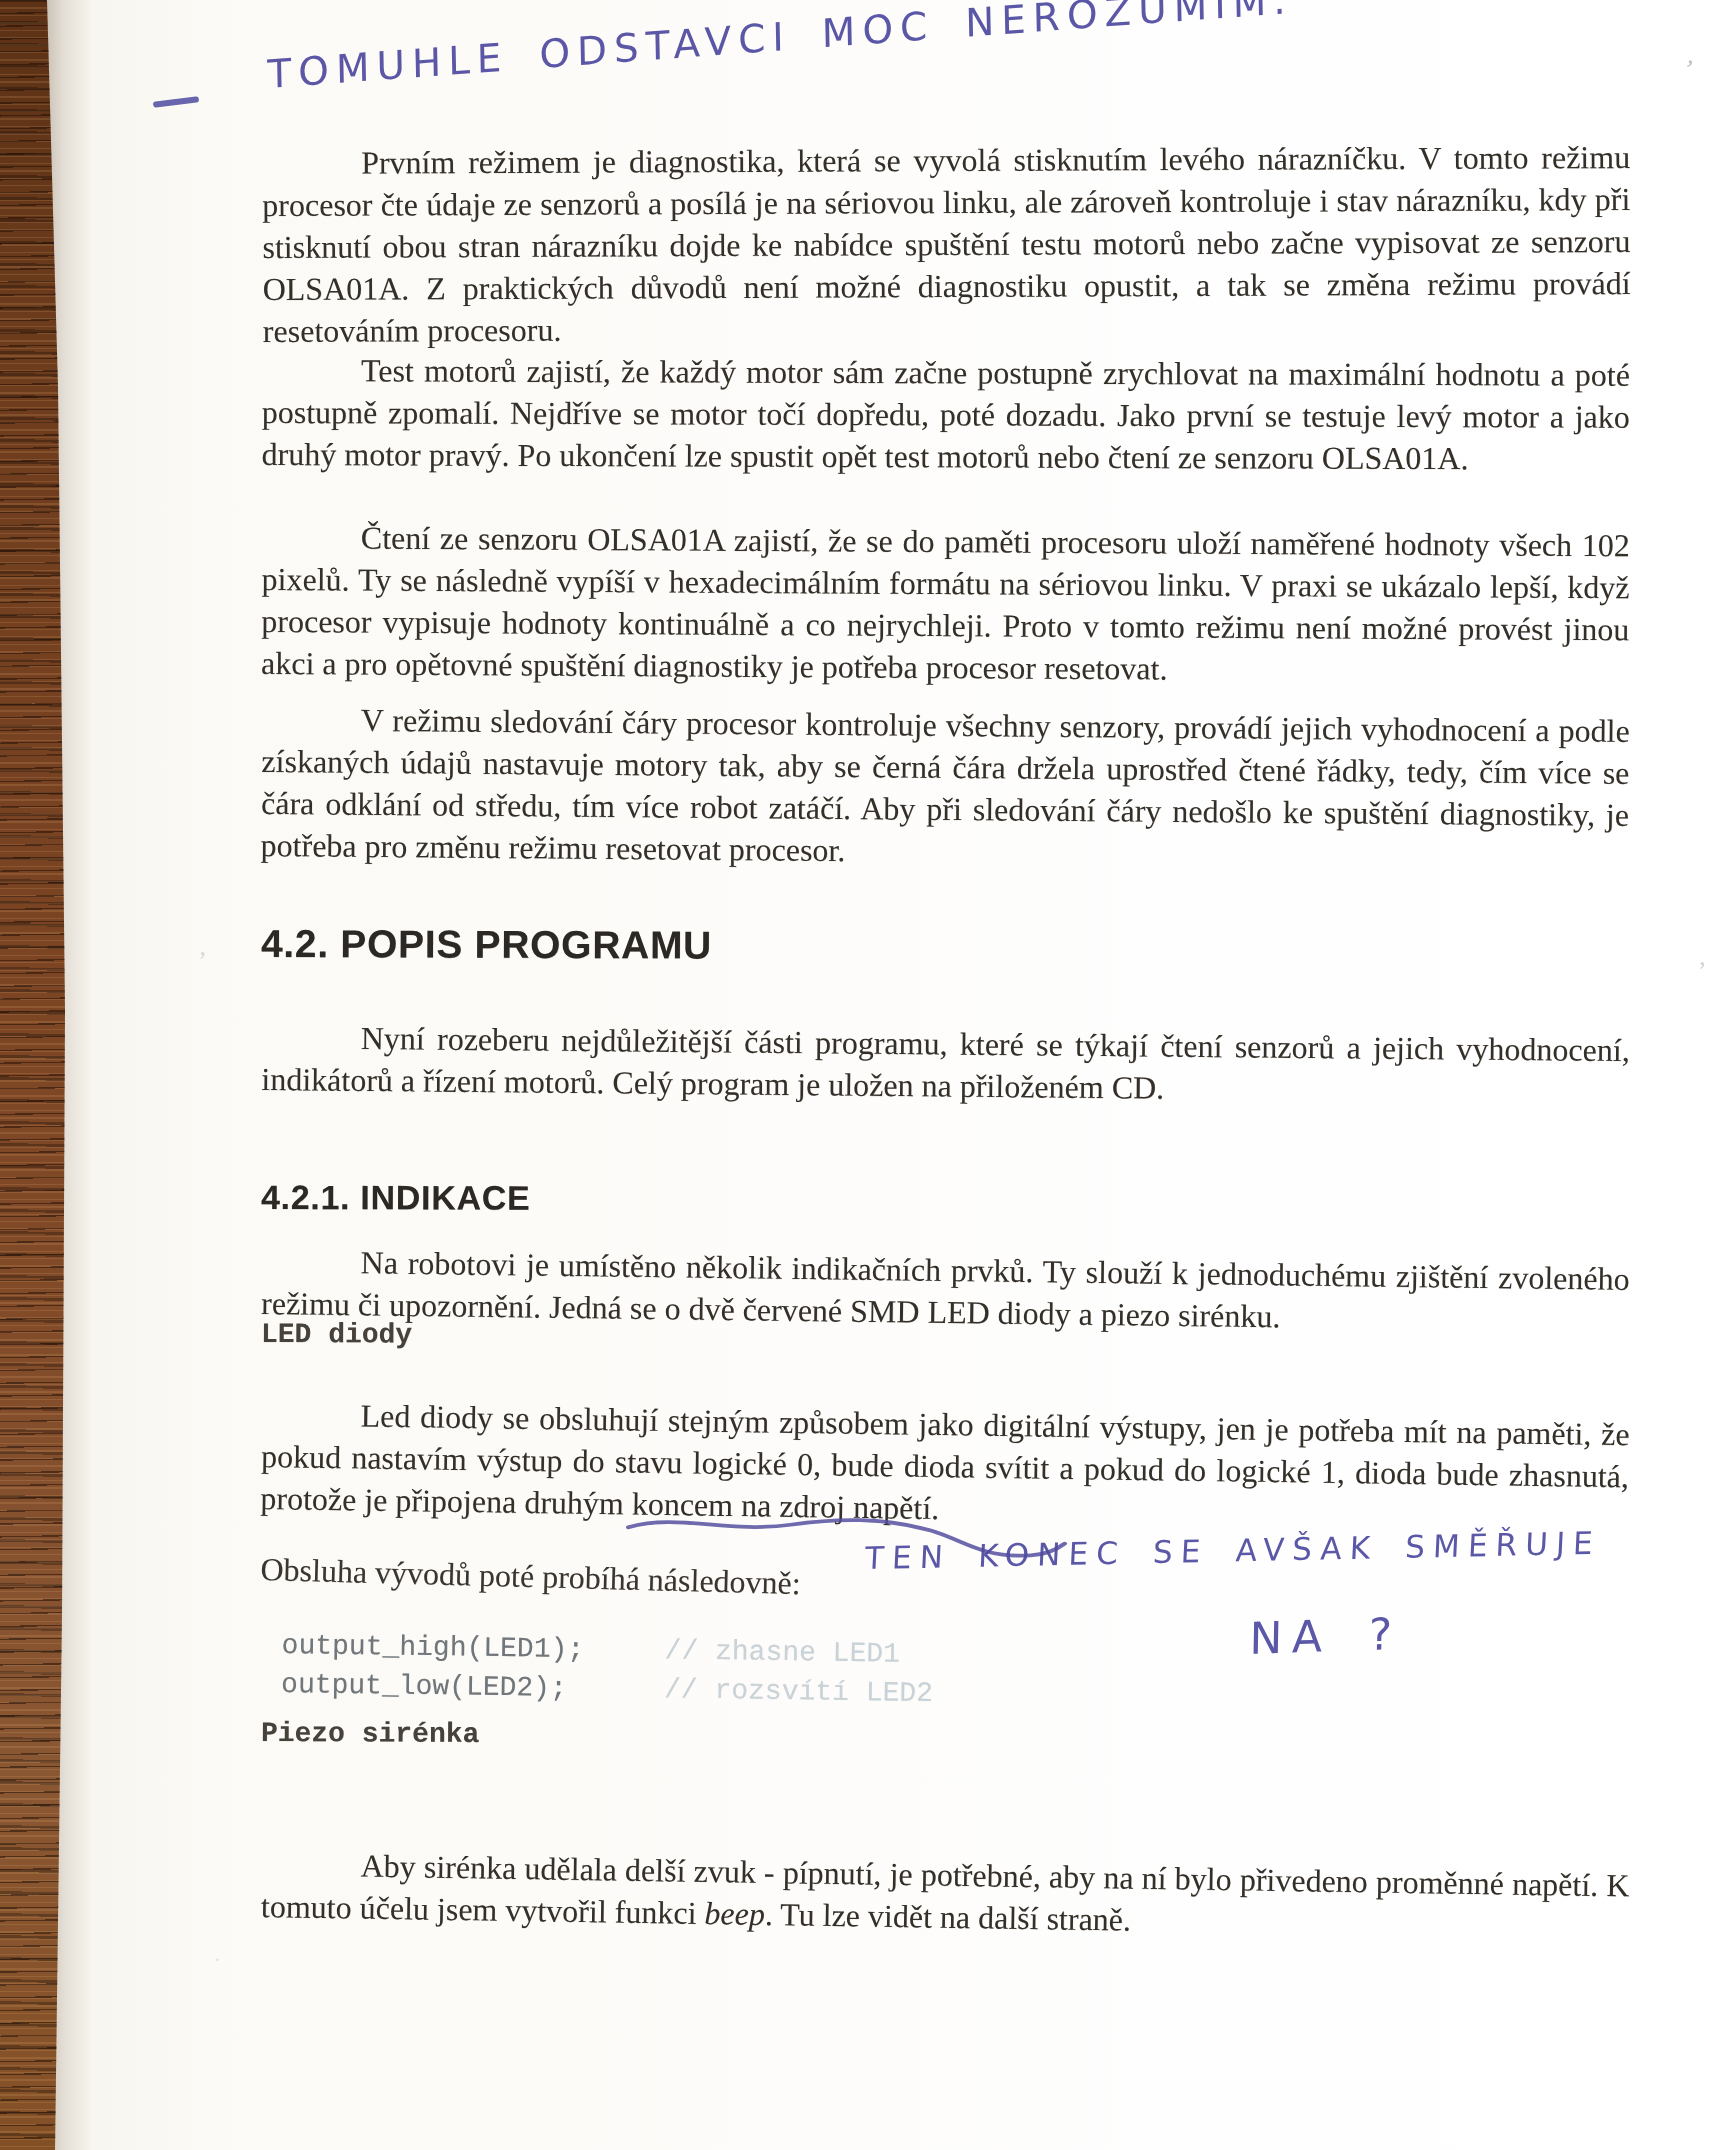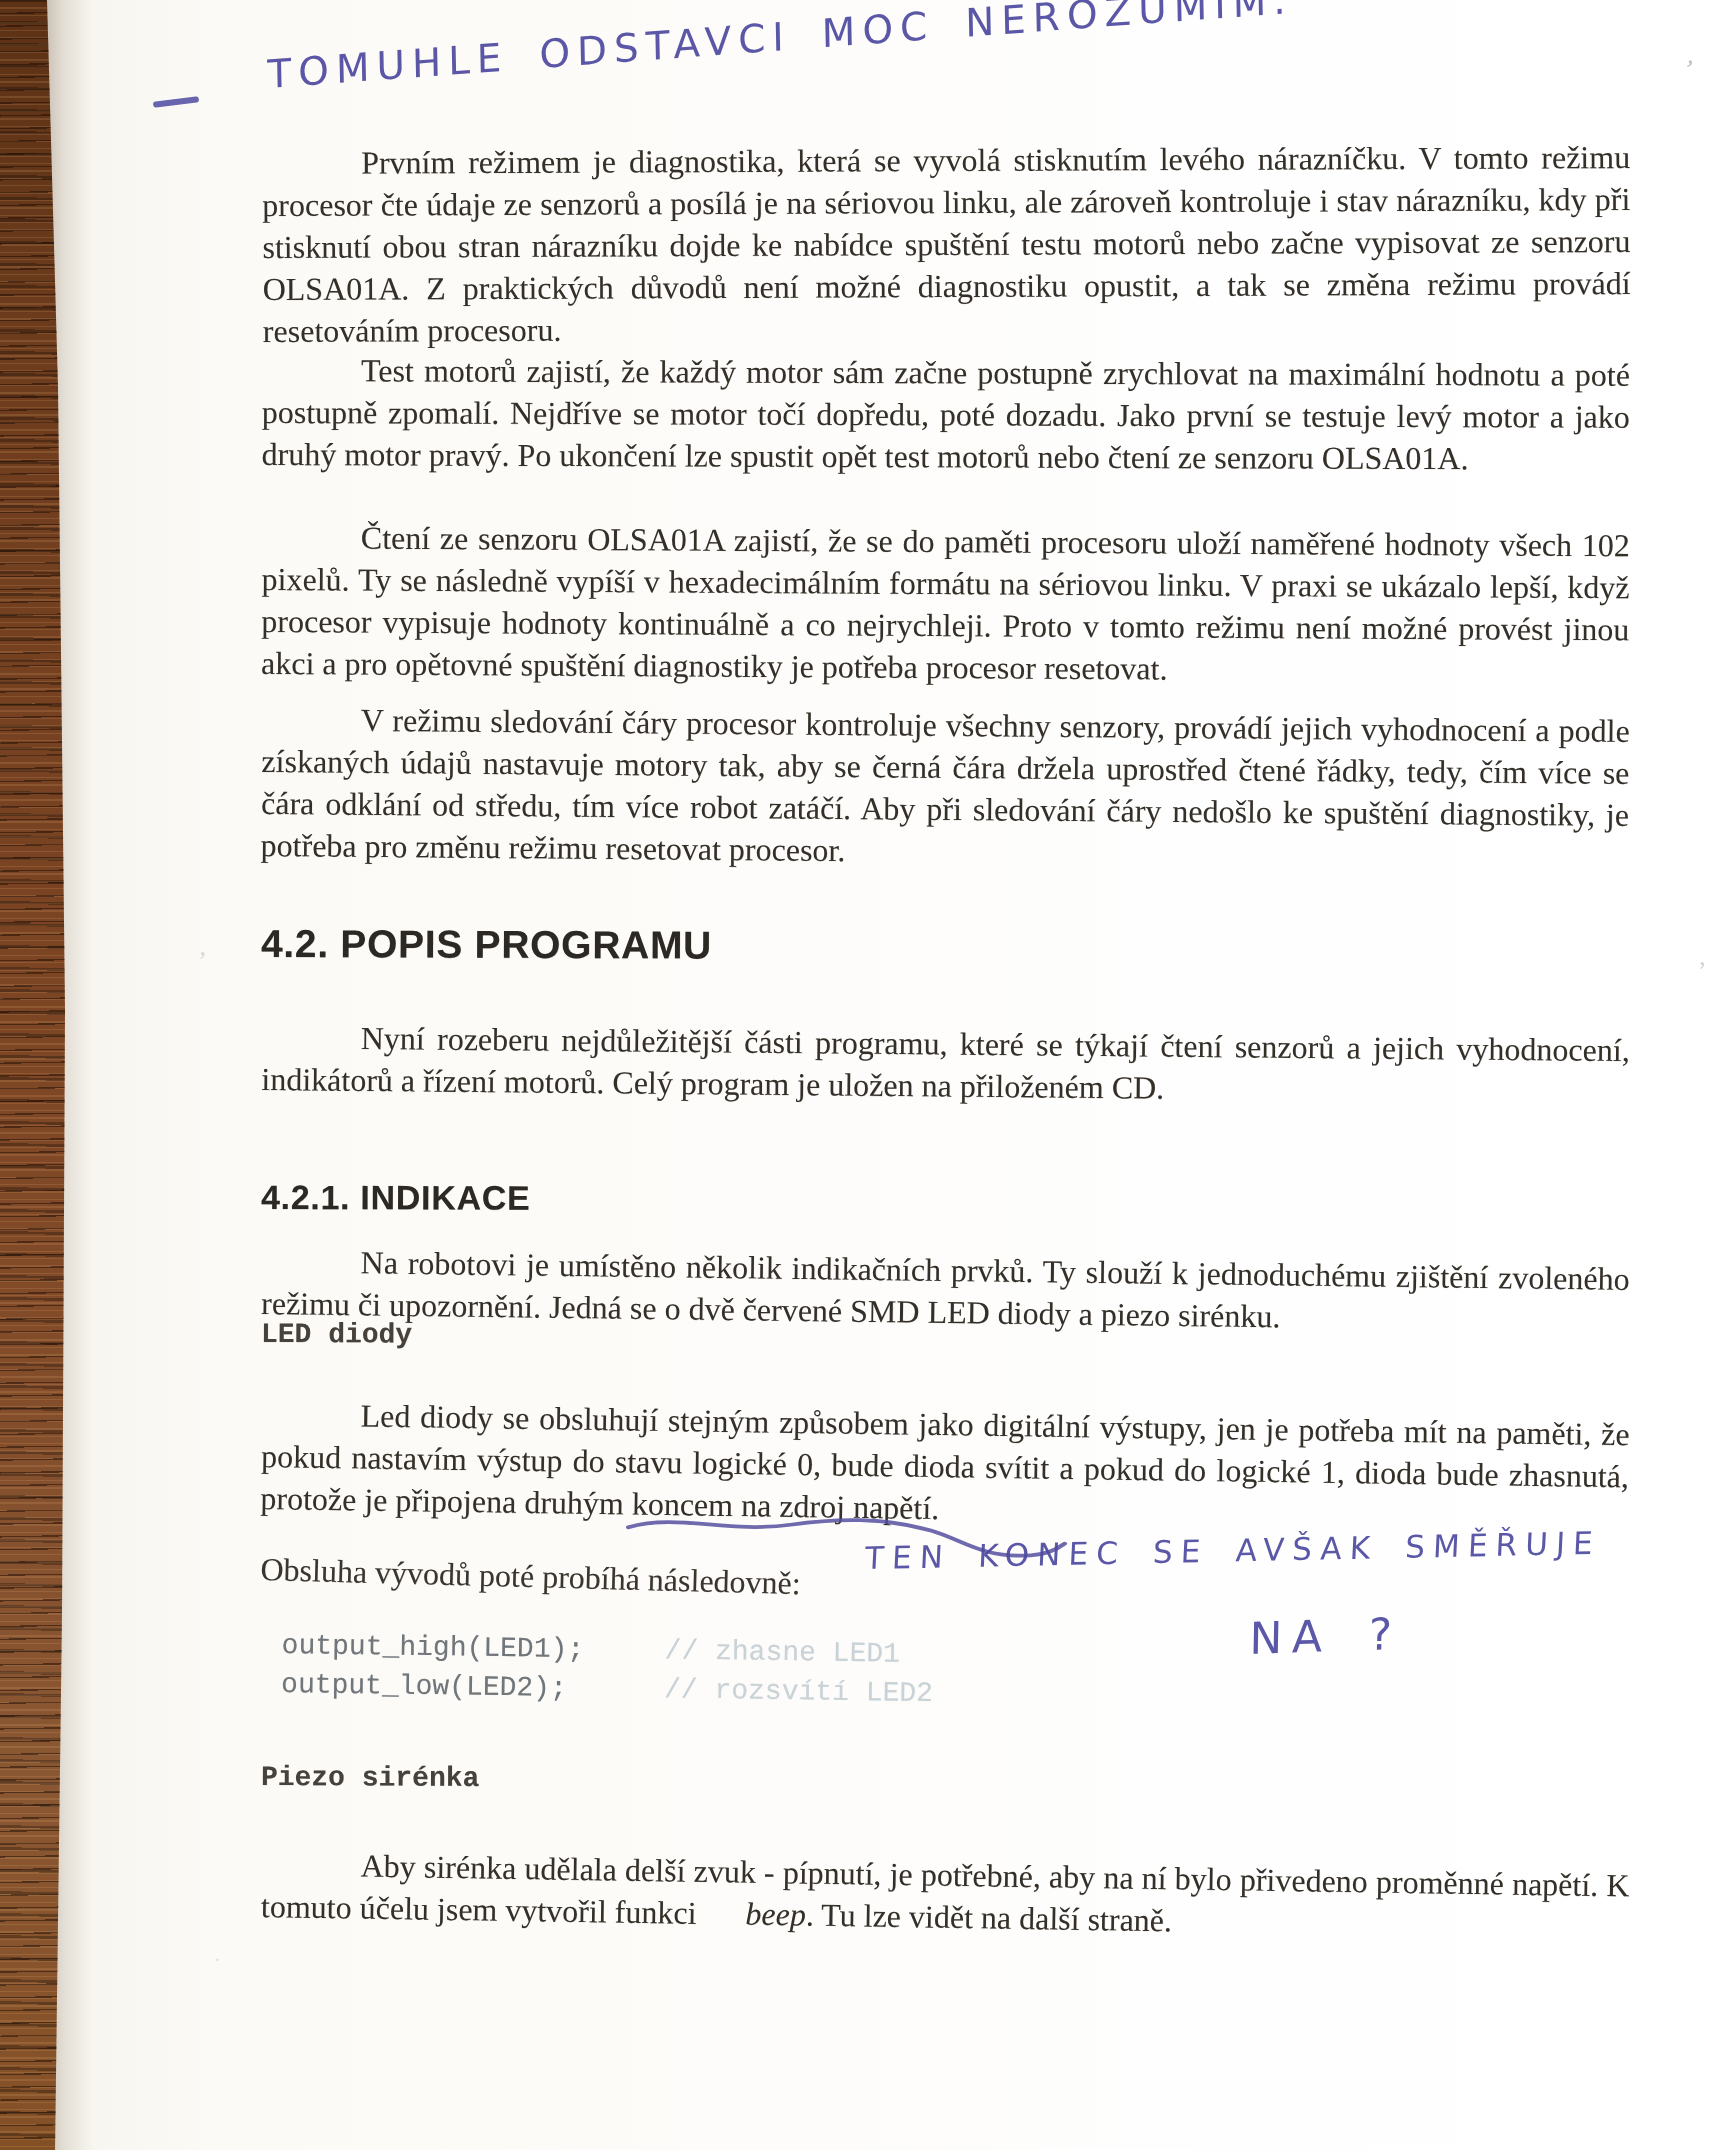--- a/index.html
+++ b/index.html
@@ -73,21 +73,21 @@
   }
   .hand-dash{
     position:absolute;left:153px;top:99px;width:46px;height:6px;
     background:#4e4aa0;border-radius:2.7px;transform:rotate(-7deg);opacity:.85;
   }
   .wavy-wrap{position:relative;white-space:nowrap;}
   .wavy-wrap svg{
     position:absolute;left:-3%;top:74%;width:150%;height:74px;
     overflow:visible;pointer-events:none;
   }
-  .italic{font-style:italic;margin-left:41px;}
+  .italic{font-style:italic;}
   .speck{position:absolute;color:#c6c2ba;font-size:27px;font-family:"Liberation Serif",serif;}
 </style>
 </head>
 <body>
 
 <div class="page">
 
   <div class="edge-shadow"></div>
   <div class="wood"></div>
 
@@ -127,21 +127,21 @@
     <div class="code-row">
       <span class="code">output_high(LED1);</span>
       <span class="comment">// zhasne  LED1</span>
     </div>
     <div class="code-row">
       <span class="code">output_low(LED2);</span>
       <span class="comment">// rozsvítí LED2</span>
     </div>
   </div>
 
-  <div class="label" style="top:1762px;transform:rotate(.25deg);text-align:right;">Piezo sirénka</div>
+  <div class="label" style="top:1718px;transform:rotate(.25deg);text-align:right;">Piezo sirénka</div>
 
   <div class="para" style="top:1843px;transform:rotate(.9deg);">
     <span>Aby sirénka udělala delší zvuk - pípnutí, je potřebné, aby na ní bylo přivedeno proměnné napětí. K tomuto účelu jsem vytvořil funkci </span><span class="italic">beep</span><span>. Tu lze vidět na další straně.</span>
   </div>
 
   <div class="speck" style="left:1684px;top:54px;transform:rotate(14deg);">’</div>
   <div class="speck" style="left:198px;top:946px;opacity:.6;">’</div>
   <div class="speck" style="left:1699px;top:941px;opacity:.7;">,</div>
   <div class="speck" style="left:214px;top:1949px;opacity:.45;font-size:20px;">·</div>
 

